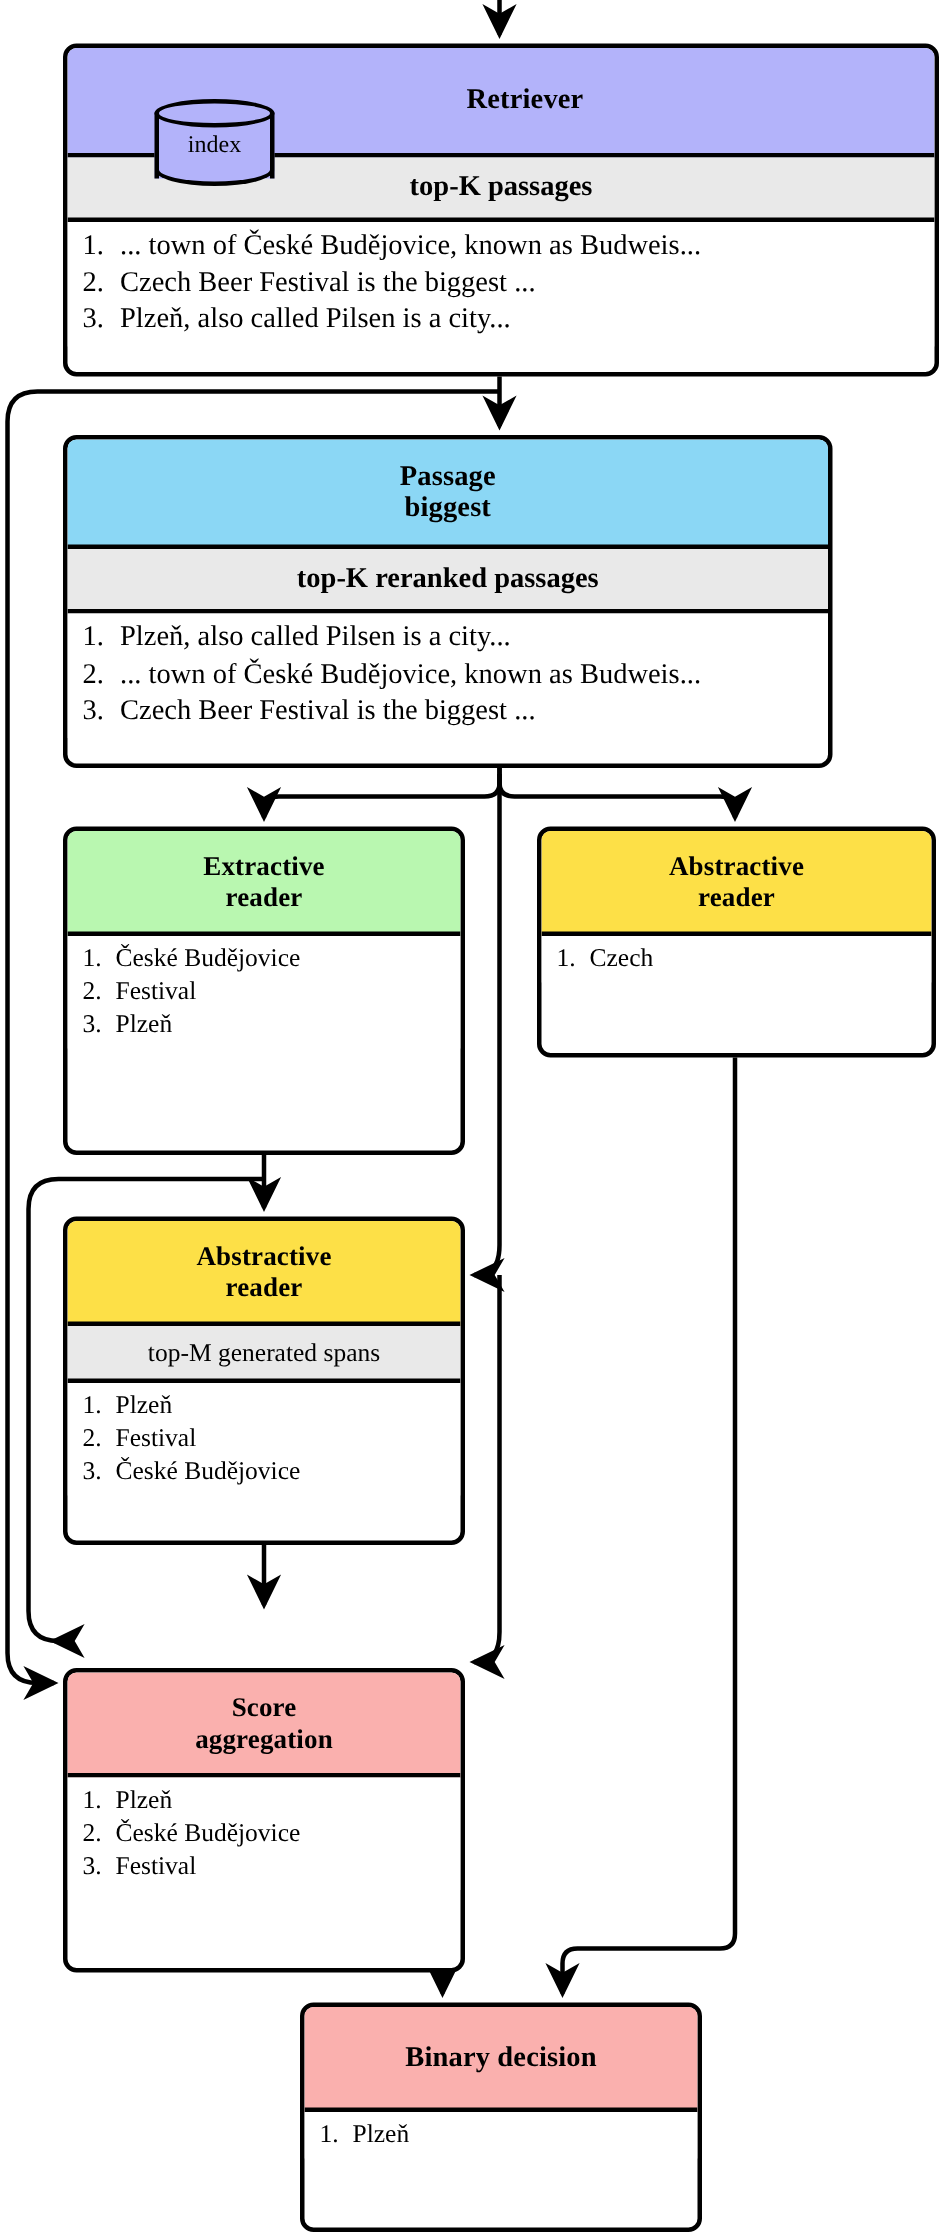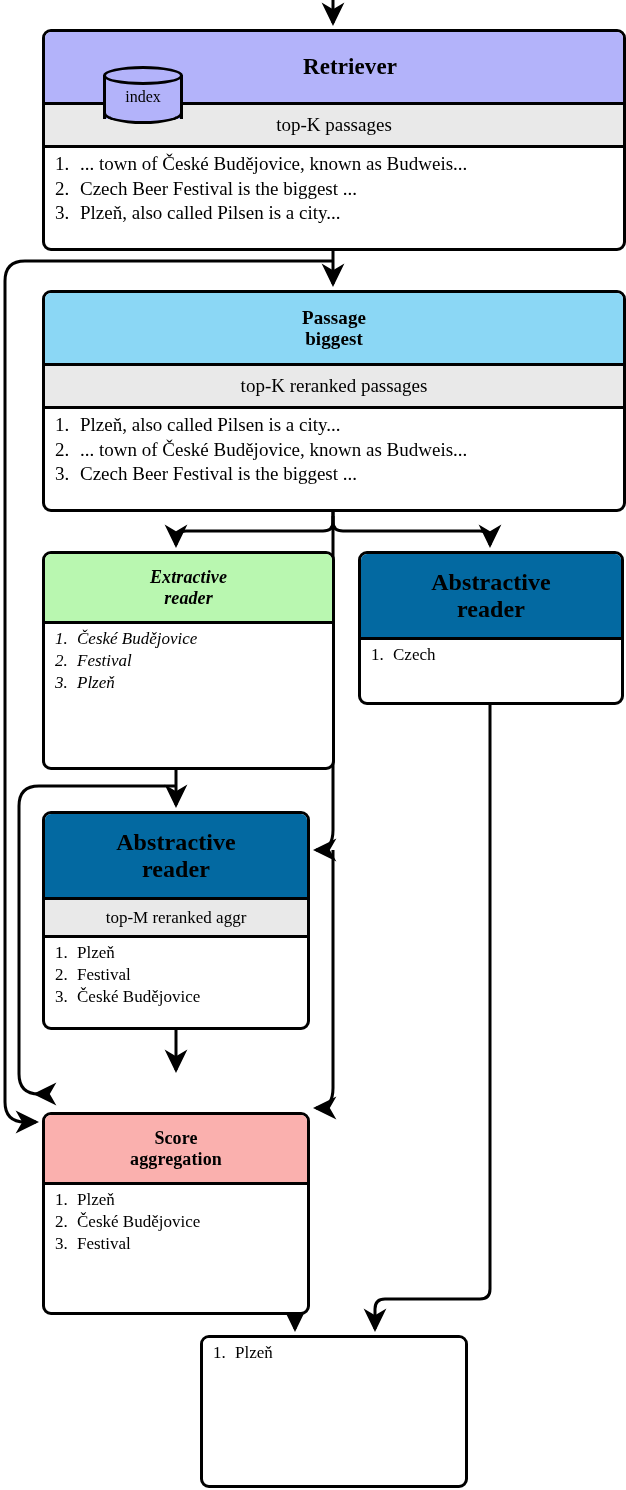--- a/index.html
+++ b/index.html
@@ -33,35 +33,35 @@
   .cyl .bot{position:absolute;left:0;top:36px;width:80px;height:22px;box-sizing:border-box;
             border:3px solid #000;border-top:none;border-radius:0 0 40px 40px/0 0 11px 11px;
             background:#b3b3fa;}
   .cyl .top{position:absolute;left:0;top:0;width:80px;height:19px;box-sizing:border-box;
             border:3px solid #000;border-radius:50%;background:#b3b3fa;}
   .cyl .lbl{position:absolute;left:0;top:23px;width:80px;text-align:center;
             font-size:16px;line-height:1;}
 
   
   #blk-retriever     {left:42px; top:29px;  width:584px;height:222px;}
-  #blk-reranker      {left:42px; top:290px; width:584px;height:222px;}
-  #blk-extractive    {left:42px; top:551px; width:293px;height:219px;font-style:italic;}
+  #blk-reranker      {left:42px; top:290px; width:513px;height:222px;}
+  #blk-extractive    {left:42px; top:551px; width:268px;height:219px;}
   #blk-abstractive-r {left:358px;top:551px; width:266px;height:154px;}
   #blk-abstractive-m {left:42px; top:811px; width:268px;height:219px;}
   #blk-score         {left:42px; top:1076px;width:268px;height:203px;margin-top:36px;}
   #blk-binary        {left:200px;top:1335px;width:268px;height:153px;}
 
-  .h-retriever{background:#b3b3fa;height:73px;font-size:23px;padding-left:32px;}
+  .h-retriever{background:#b3b3fa;height:73px;font-size:19px;padding-left:32px;}
   .h-reranker {background:#8bd7f5;height:73px;font-size:19px;}
   .h-green    {background:#b9f7b0;height:70px;font-size:18px;}
-  .h-yellow   {background:#0369a1;height:86px;font-size:24px;}
+  .h-yellow   {background:#fde047;height:70px;font-size:18px;}
   .h-red      {background:#fab0ae;height:70px;font-size:18px;}
   .h-binary   {background:#fab0ae;height:70px;font-size:19px;}
 
-  .s-wide{height:43px;font-size:19px;}
+  .s-wide{height:43px;font-size:19px;font-weight:bold;}
   .s-nar {height:38px;font-size:17px;}
 
   .l-wide{font-size:19px;}
   .l-nar {font-size:17px;}
   .l-wide .li .num{width:25px;flex:0 0 25px;}
 </style>
 </head>
 <body>
 
 <div id="stage">
@@ -180,21 +180,21 @@
         <span>Czech</span>
         </div>
     </div>
   </div>
 
   <div class="block" id="blk-abstractive-m">
     <div class="bhead h-yellow">
       <span class="ln">Abstractive</span>
       <span class="ln">reader</span>
     </div>
-    <div class="bsub s-nar">top-M reranked aggr</div>
+    <div class="bsub s-nar">top-M generated spans</div>
     <div class="blist l-nar">
       <div class="li">
         <span class="num">1.</span>
         <span>Plzeň</span>
         </div>
       <div class="li">
         <span class="num">2.</span>
         <span>Festival</span>
         </div>
       <div class="li">
@@ -219,20 +219,23 @@
         <span>České Budějovice</span>
         </div>
       <div class="li">
         <span class="num">3.</span>
         <span>Festival</span>
         </div>
     </div>
   </div>
 
   <div class="block" id="blk-binary">
+    <div class="bhead h-binary">
+      <span class="ln">Binary decision</span>
+    </div>
     <div class="blist l-nar">
       <div class="li">
         <span class="num">1.</span>
         <span>Plzeň</span>
         </div>
     </div>
   </div>
 
 </div>
 

